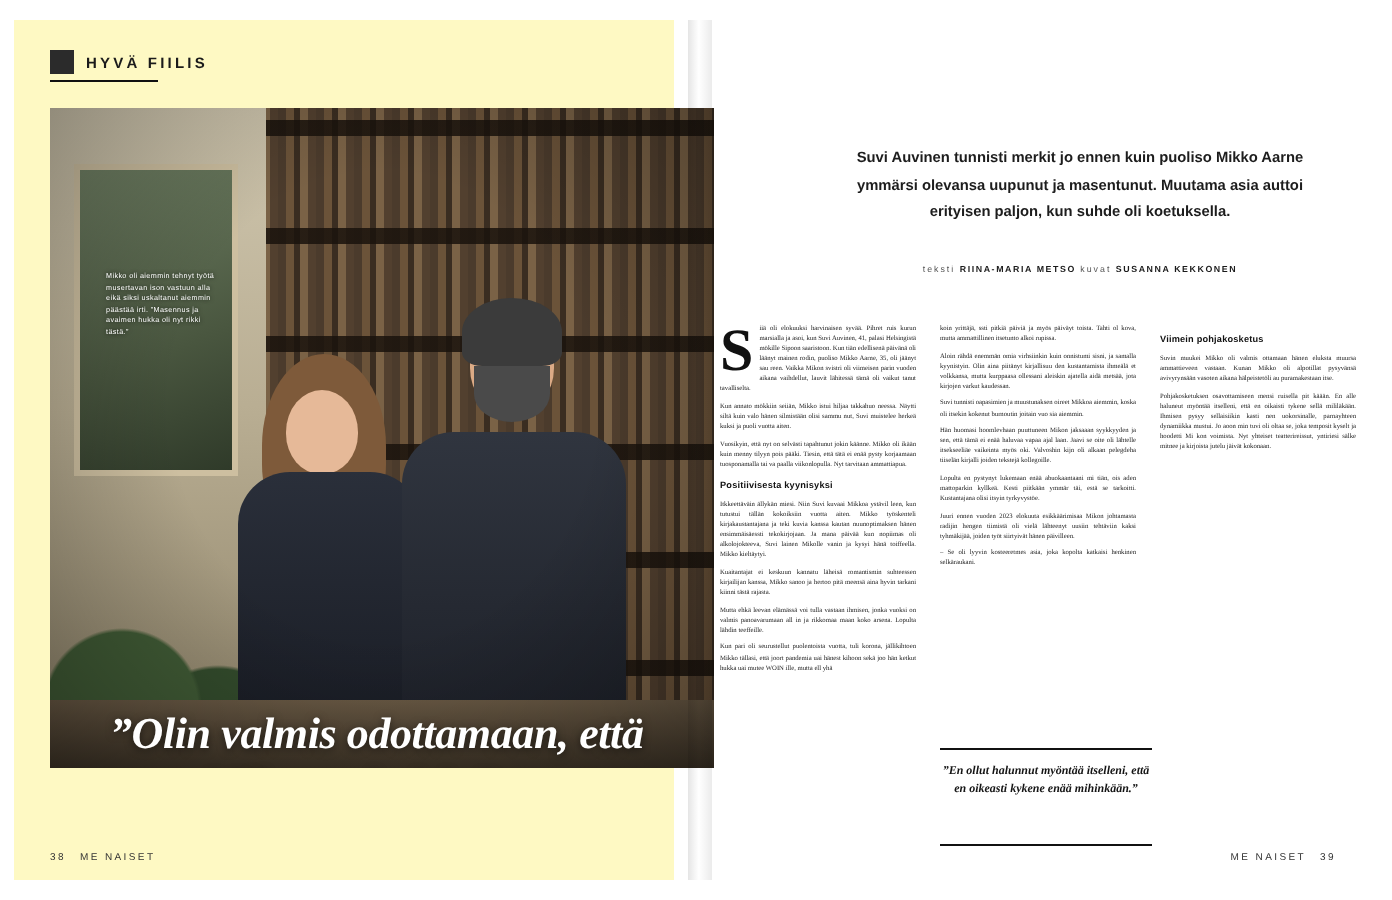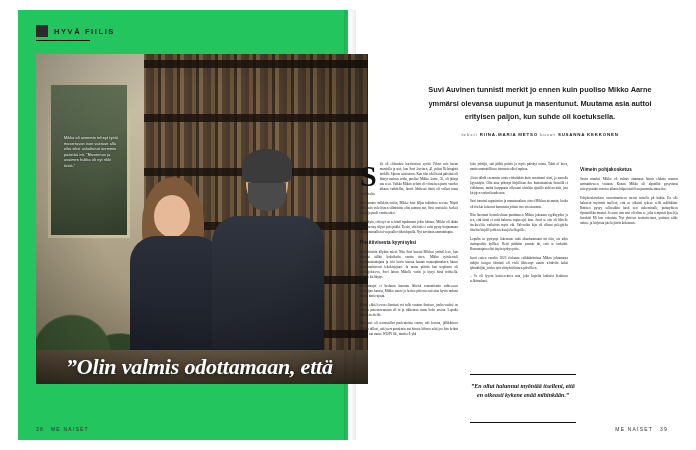--- a/index.html
+++ b/index.html
@@ -18,23 +18,23 @@
     position: absolute;
     left: 0; top: 0;
     width: 696px;
     height: 450px;
     background: #ffffff;
   }
 
   
   .page-left {
     position: absolute;
-    left: 18px; top: 10px;
+    left: 7px; top: 10px;
     width: 330px; height: 430px;
-    background: #22c55e;
+    background: #fef9c3;
   }
   .tag-bar {
     position: absolute;
     left: 18px; top: 14px;
     height: 14px;
     display: flex;
     align-items: center;
     gap: 6px;
   }
   .tag-square {
@@ -212,21 +212,21 @@
   }
 
   
   .page-right {
     position: absolute;
     left: 352px; top: 10px;
     width: 330px; height: 430px;
   }
   .standfirst {
     position: absolute;
-    left: 62px; top: 73px;
+    left: 62px; top: 62px;
     width: 252px;
     font-family: "Liberation Sans", sans-serif;
     font-size: 7.4px;
     line-height: 1.85;
     color: #1d1d1d;
     text-align: center;
     font-weight: 600;
   }
   .credits {
     position: absolute;

